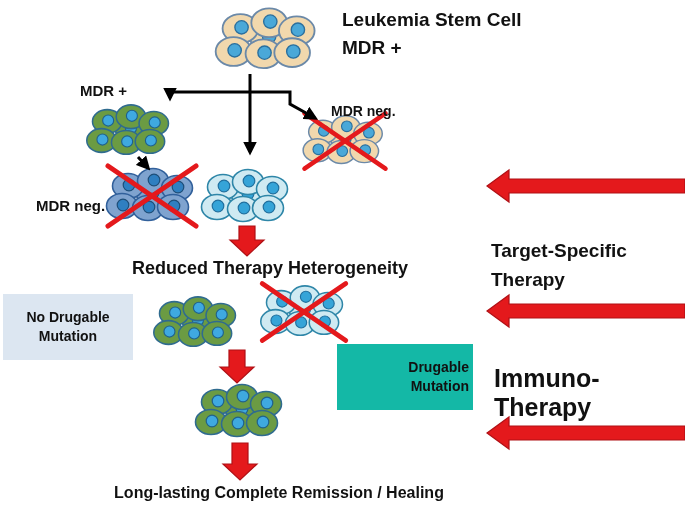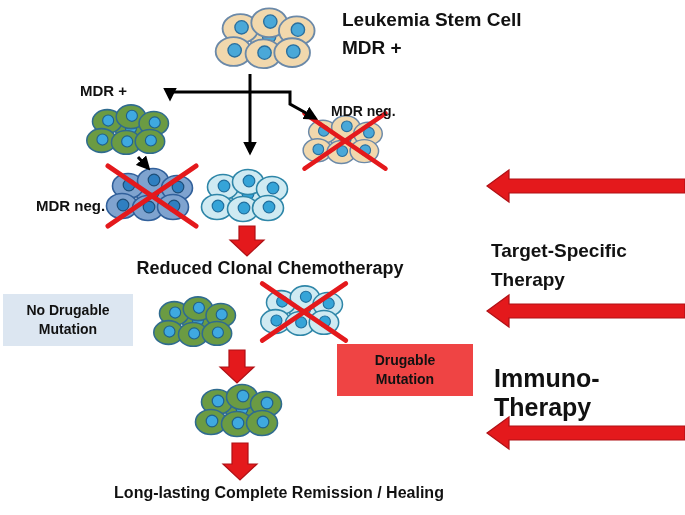--- a/index.html
+++ b/index.html
@@ -8,21 +8,21 @@
     font-family:"Liberation Sans",sans-serif;overflow:hidden;
   }
   svg.layer{position:absolute;left:0;top:0;}
   .txt{position:absolute;font-weight:bold;color:#111;white-space:nowrap;}
   .txt .ln{display:block;}
   .center{text-align:center;white-space:normal;}
   .bk{stroke:#000;stroke-width:3;fill:none;}
   .redshape{stroke:#b01015;stroke-width:1.2;}
   .label-box{
     position:absolute;text-align:center;font-weight:bold;color:#111;
-    font-size:14px;line-height:19px;padding:7px 4px;
+    font-size:14px;line-height:19px;padding:14px 4px;
   }
 </style>
 </head>
 <body>
 
 <div class="canvas">
 
   <svg class="layer" width="685" height="515" viewBox="0 0 685 515">
     <defs>
       <marker id="ah" viewBox="0 0 16 16" refX="12" refY="8" markerWidth="14" markerHeight="14" markerUnits="userSpaceOnUse" orient="auto">
@@ -189,28 +189,28 @@
     <span class="ln">Leukemia Stem Cell</span>
     <span class="ln">MDR +</span>
   </div>
 
   <div class="txt" style="left:80px;top:82px;font-size:15px;">MDR +</div>
 
   <div class="txt" style="left:331px;top:103px;font-size:14px;">MDR neg.</div>
 
   <div class="txt" style="left:36px;top:197px;font-size:15px;">MDR neg.</div>
 
-  <div class="txt center" style="left:88px;top:258px;width:364px;font-size:18px;">Reduced Clonal Chemotherapy</div>
+  <div class="txt center" style="left:88px;top:258px;width:364px;font-size:18px;">Reduced Therapy Heterogeneity</div>
 
   <div class="label-box" style="left: 3px; top: 294px; width: 122px; background: rgb(220, 230, 241);">
     <span class="ln" style="display:block;">No Drugable</span>
     <span class="ln" style="display:block;">Mutation</span>
   </div>
 
-  <div class="label-box" style="left: 337px; top: 344px; width: 128px; background: #ef4444;">
+  <div class="label-box" style="left: 337px; top: 344px; width: 128px; background: #14b8a6; text-align: right;">
     <span class="ln" style="display:block;">Drugable</span>
     <span class="ln" style="display:block;">Mutation</span>
   </div>
 
 
   <div class="txt" style="left:491px;top:236px;font-size:19px;line-height:29px;">
     <span class="ln">Target-Specific</span>
     <span class="ln">Therapy</span>
   </div>
 

